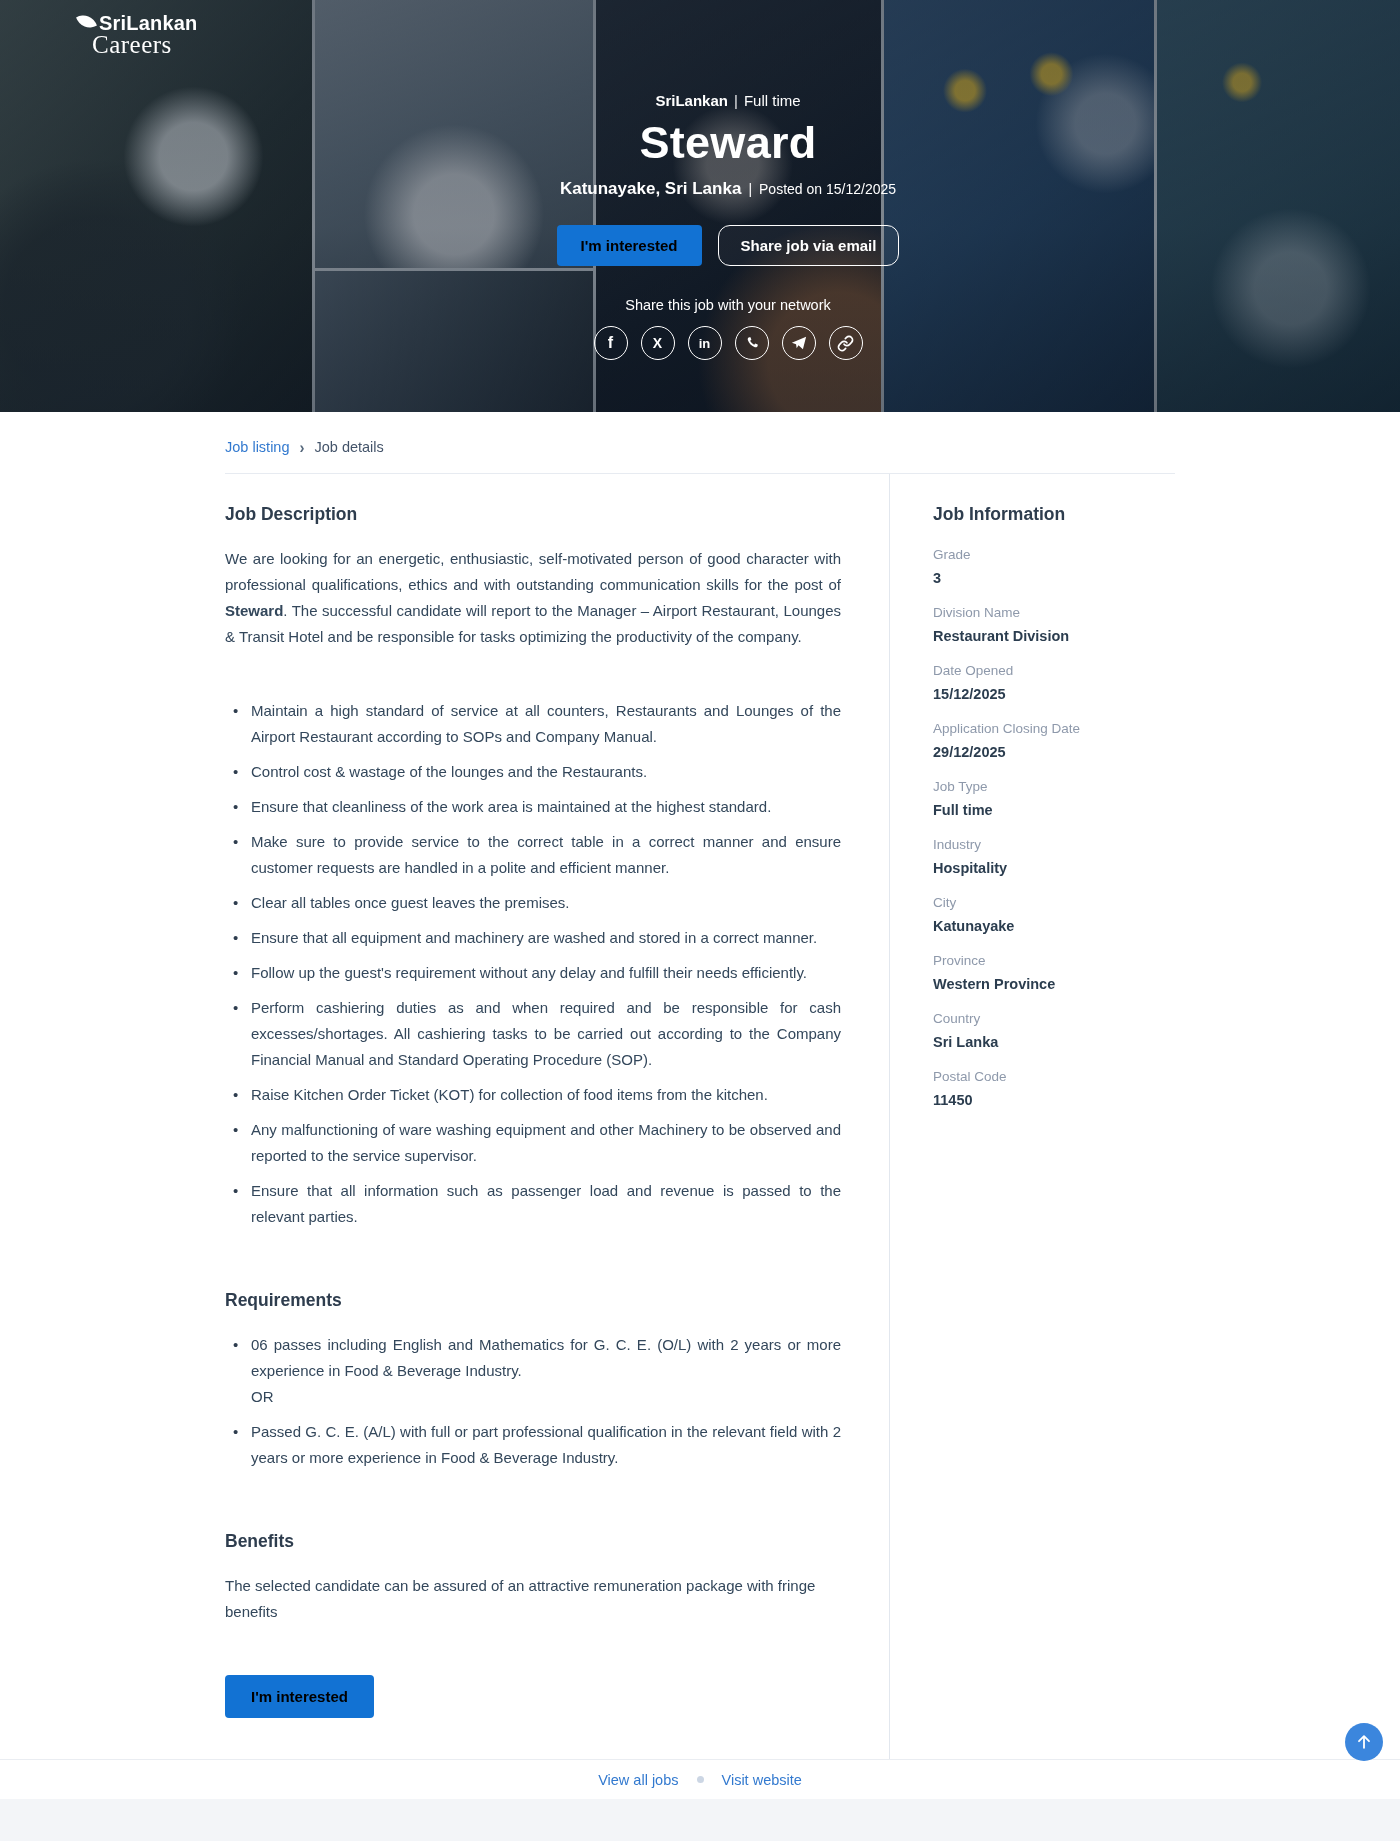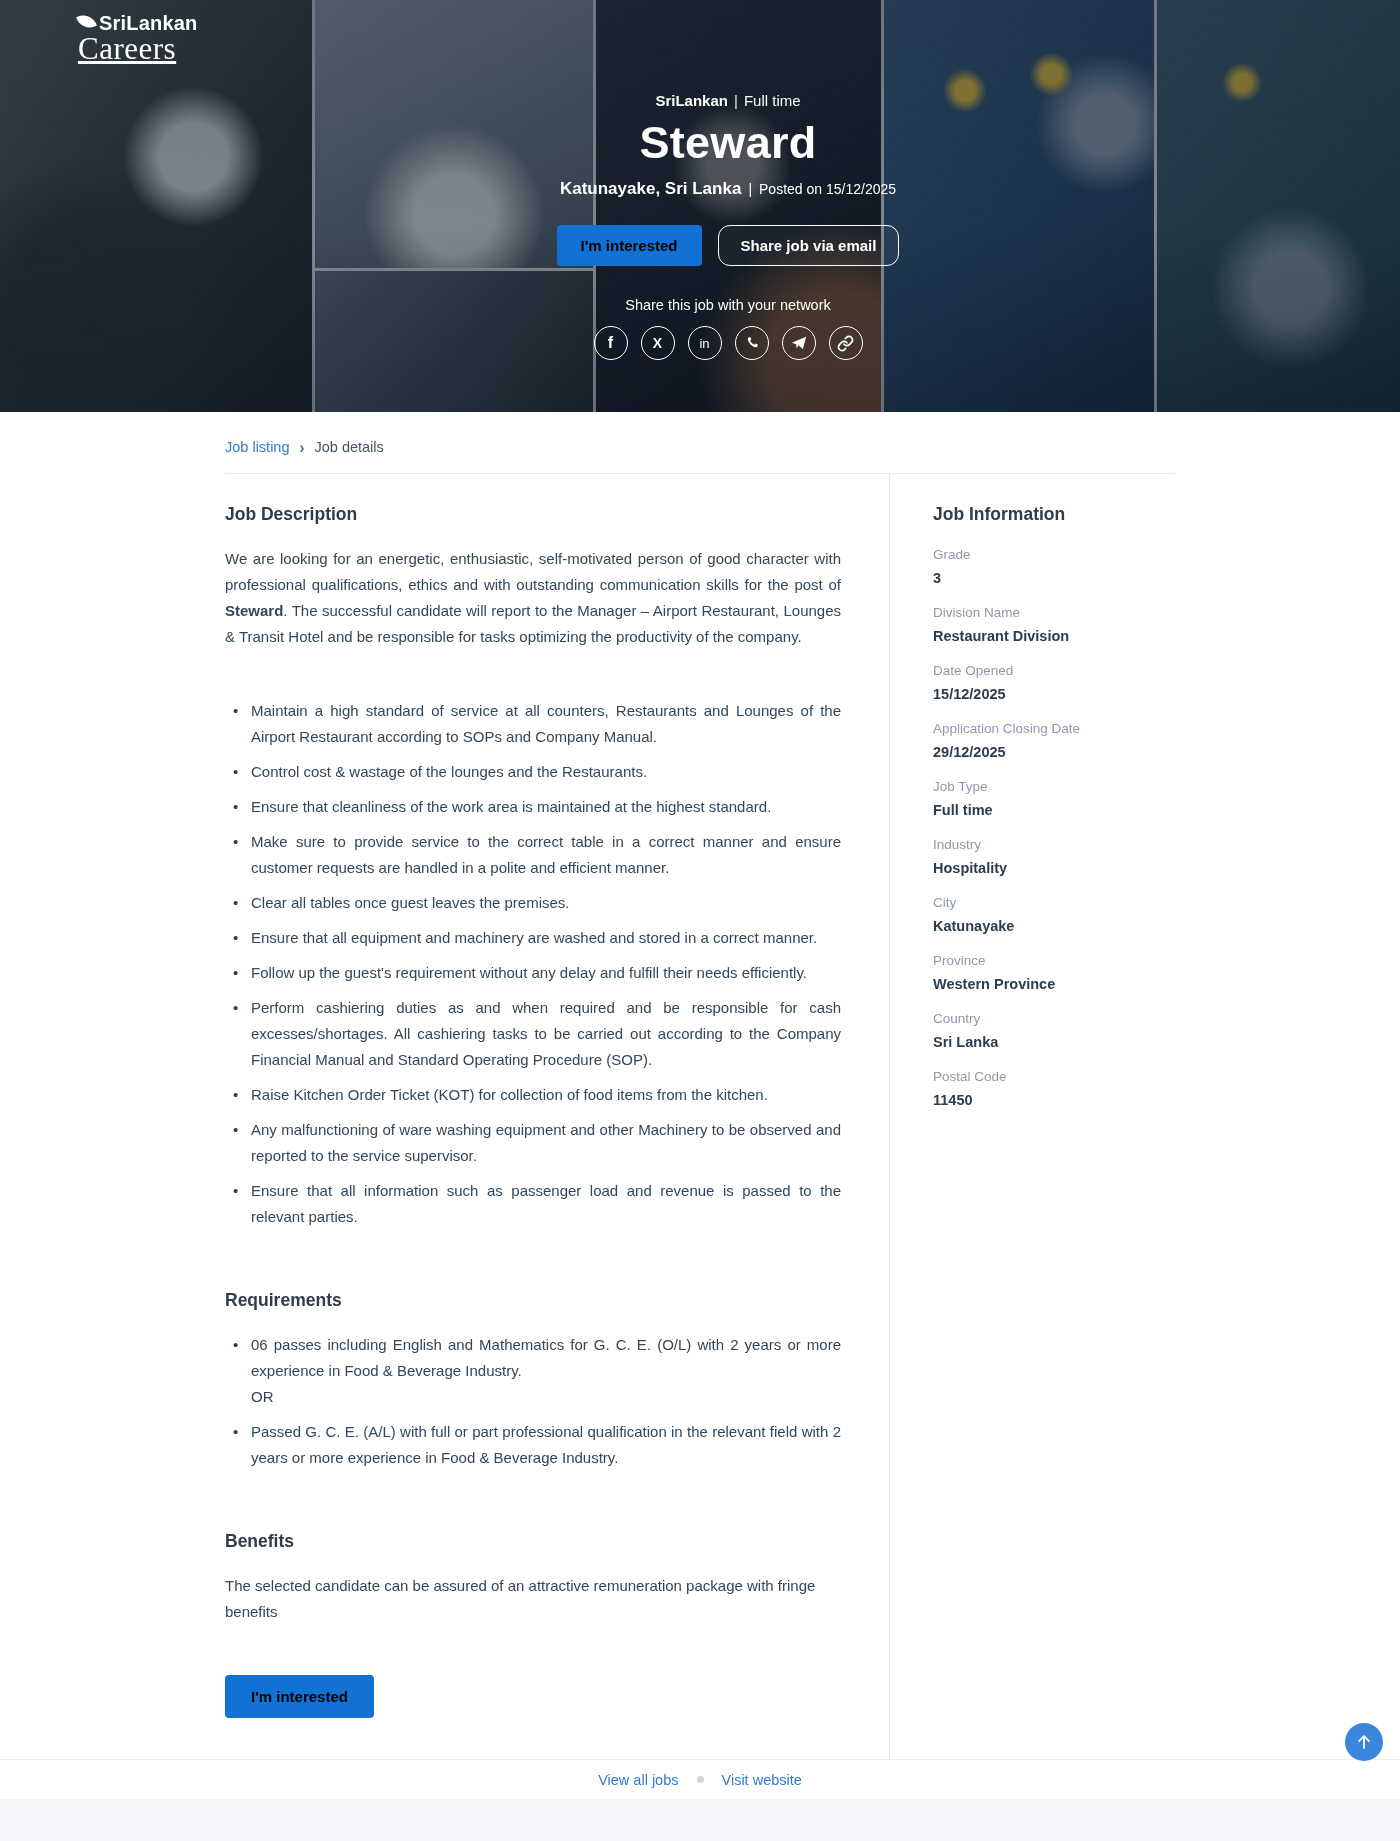--- a/index.html
+++ b/index.html
@@ -42,21 +42,21 @@
         background:
           radial-gradient(circle at 35% 20%, rgba(235,197,58,.9) 0 9px, rgba(235,197,58,0) 20px),
           radial-gradient(circle at 55% 70%, rgba(220,230,235,.45) 0 36px, rgba(220,230,235,0) 80px),
           linear-gradient(150deg,#3f6476 0%, #2a4a59 55%, #16303c 100%); }
   .hero-overlay { position:absolute; inset:0; background:linear-gradient(180deg, rgba(14,24,38,.50) 0%, rgba(14,24,38,.42) 55%, rgba(14,24,38,.55) 100%); }
 
   .logo { position:absolute; left:78px; top:12px; color:#fff; z-index:3; cursor:pointer; }
   .logo .row1 { display:flex; align-items:center; gap:2px; }
   .leaf { width:17px; height:17px; background:#fff; border-radius:0 17px 0 17px; transform:rotate(-28deg) skewX(-8deg); margin-right:2px; margin-top:-4px; }
   .logo .srilankan { font-size:20px; font-weight:bold; letter-spacing:.2px; }
-  .logo .careers { font-family:"Liberation Serif", serif; font-size:31px; letter-spacing:.5px; margin-top:-4px; margin-left:0;text-decoration:underline; }
+  .logo .careers { font-family:"Liberation Serif", serif; font-size:25px; letter-spacing:.5px; margin-top:-4px; margin-left:14px; }
 
   .hero-content { position:absolute; left:0; top:0; width:100%; height:100%; z-index:2;
                   display:flex; flex-direction:column; align-items:center; text-align:center; color:#fff; padding-top:92px;margin-left:28px; }
   .company-line { font-size:15px; }
   .company-line .co { font-weight:bold; }
   .company-line .sep { opacity:.9; font-weight:300; padding:0 6px; }
   .job-title { font-size:45px; font-weight:bold; letter-spacing:.3px; margin-top:8px; }
   .loc-line { margin-top:10px; font-size:14px; }
   .loc-line .loc { font-size:17px; font-weight:bold; }
   .loc-line .sep { padding:0 7px; font-weight:300; }
@@ -64,21 +64,21 @@
   .btn-primary { background:#1272d3; color:#000000; border:none; border-radius:4px; font-size:15px; font-weight:bold;
                  padding:11px 24px; cursor:pointer; font-family:inherit; }
   .btn-outline { background:rgba(255,255,255,.04); color:#fff; border:1px solid #fff; border-radius:12px; font-size:15px; font-weight:bold;
                  padding:11px 22px; cursor:pointer; font-family:inherit; }
   .share-label { margin-top:31px; font-size:14.5px; }
   .soc-row { display:flex; gap:13px; margin-top:13px; }
   .soc { width:34px; height:34px; border:1.4px solid #fff; border-radius:50%; display:flex; align-items:center; justify-content:center;
          color:#fff; cursor:pointer; font-weight:bold; text-decoration:none; }
   .soc .glyph-f { font-size:16px; font-weight:bold; }
   .soc .glyph-x { font-size:14px; font-weight:bold; }
-  .soc .glyph-in { font-size:13px; font-weight:normal; letter-spacing:0; }
+  .soc .glyph-in { font-size:13px; font-weight:bold; letter-spacing:0; }
   .soc svg { display:block; }
 
   
   .container { width:950px; margin:0 auto; }
   .breadcrumb-row { padding-top:26px; padding-bottom:18px; border-bottom:1px solid #e7ebf1; font-size:14.5px; display:flex; align-items:center; gap:10px; }
   .crumb-link { color:#3279cf; text-decoration:none; cursor:pointer; }
   .crumb-chev { color:#56687c; font-size:15px; font-weight:bold; transform:scaleY(1.1); }
   .crumb-current { color:#44546a; }
 
   .columns { display:flex; height:1285px; }

